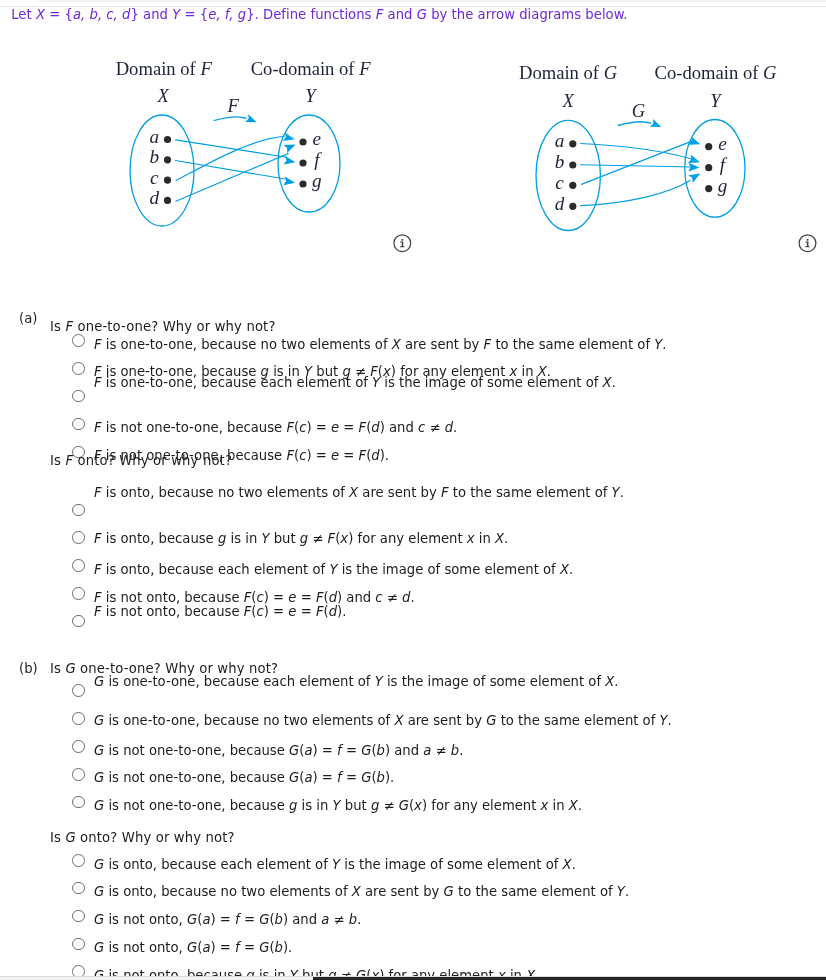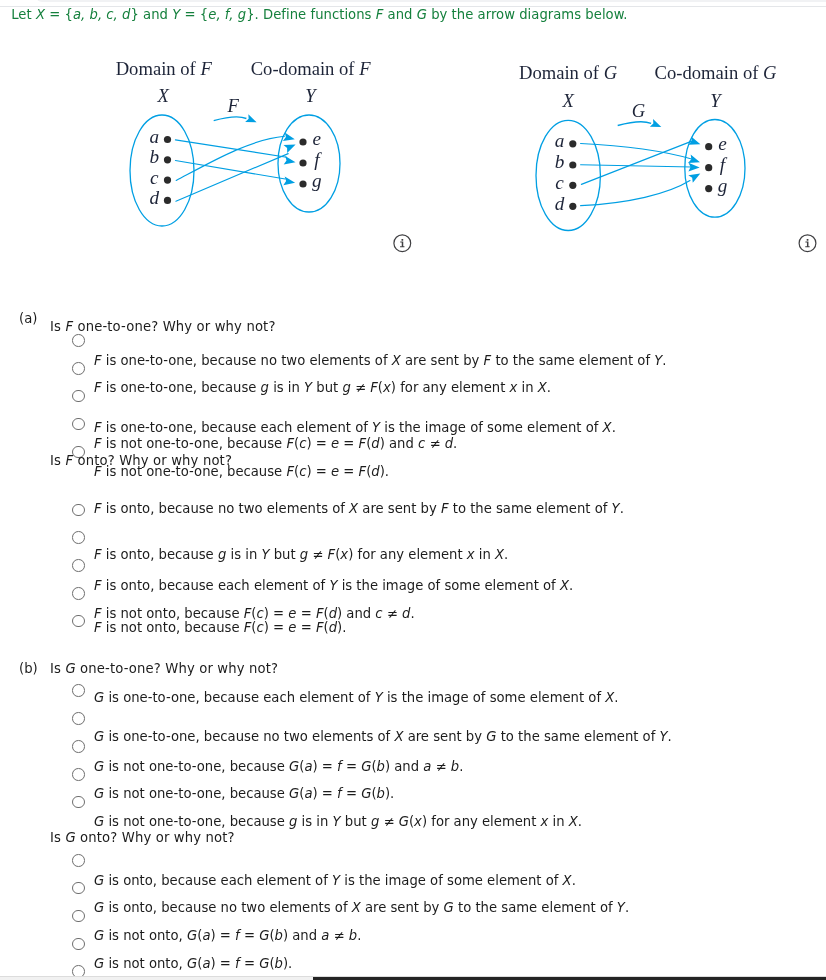--- a/index.html
+++ b/index.html
@@ -13,27 +13,27 @@
   .top-band{position:absolute;left:36px;top:-4px;width:790px;height:5.6px;background:#f1f2f4;
             border-bottom-left-radius:7px;}
   .top-rule{position:absolute;left:0;top:6px;width:826px;height:1px;background:#e4e6e9;}
 
   
   .sb-track{position:absolute;left:0;top:976px;width:826px;height:4px;background:#f1f1f1;
             border-top:1px solid #dcdcdc;box-sizing:border-box;}
   .sb-thumb{position:absolute;left:313px;top:0px;width:513px;height:3.5px;background:#242424;}
 
   
-  .prompt{position:absolute;left:11.2px;top:7px;font-size:13.2px;color:#15803d;white-space:nowrap;line-height:16px;letter-spacing:0.03px;}
+  .prompt{position:absolute;left:11.2px;top:7px;font-size:13.2px;color:#6d28d9;white-space:nowrap;line-height:16px;letter-spacing:0.03px;}
   i{font-style:italic;}
 
   .qlabel{position:absolute;font-size:13.2px;color:#1c1c1c;white-space:nowrap;}
   .qtext{position:absolute;font-size:13.2px;color:#1c1c1c;white-space:nowrap;letter-spacing:0.14px;}
 
-  .opt{position:absolute;font-size:13.2px;color:#1c1c1c;white-space:nowrap;margin-top:16px;}
+  .opt{position:absolute;font-size:13.2px;color:#1c1c1c;white-space:nowrap;}
   .radio{position:absolute;width:12.6px;height:12.6px;border:1.15px solid #6e6e6e;border-radius:50%;
          background:#fff;box-sizing:border-box;}
 
   
   svg text.hlbl{font-family:"Liberation Serif",serif;font-size:18.6px;fill:#1d2438;}
   svg tspan.hit,svg text.hit2{font-family:"Liberation Serif",serif;font-style:italic;fill:#1d2438;}
   svg text.hit2{font-size:18.6px;}
   svg text.mlbl{font-family:"Liberation Serif",serif;font-style:italic;font-size:19.2px;fill:#1d2438;}
 </style>
 </head>
@@ -127,21 +127,21 @@
       </svg>
     </div>
   <div id="questions">
       <div class="qlabel" style="left:19px;top:311px">(a)</div>
       <div class="qtext" style="left:50px;top:319px">Is <i>F</i> one-to-one? Why or why not?</div>
       <div class="radio" style="left:72.4px;top:334.1px"></div>
       <div class="opt" style="left:94px;top:336.6px"><i>F</i> is one-to-one, because no two elements of <i>X</i> are sent by <i>F</i> to the same element of <i>Y</i>.</div>
       <div class="radio" style="left:72.4px;top:361.95000000000005px"></div>
       <div class="opt" style="left:94px;top:364.45000000000005px"><i>F</i> is one-to-one, because <i>g</i> is in <i>Y</i> but <i>g</i> ≠ <i>F</i>(<i>x</i>) for any element <i>x</i> in <i>X</i>.</div>
       <div class="radio" style="left:72.4px;top:389.8px"></div>
-      <div class="opt" style="left:94px;top:404px"><i>F</i> is one-to-one, because each element of <i>Y</i> is the image of some element of <i>X</i>.</div>
+      <div class="opt" style="left:94px;top:375px"><i>F</i> is one-to-one, because each element of <i>Y</i> is the image of some element of <i>X</i>.</div>
       <div class="radio" style="left:72.4px;top:417.65000000000003px"></div>
       <div class="opt" style="left:94px;top:420.15000000000003px"><i>F</i> is not one-to-one, because <i>F</i>(<i>c</i>) = <i>e</i> = <i>F</i>(<i>d</i>) and <i>c</i> ≠ <i>d</i>.</div>
       <div class="radio" style="left:72.4px;top:445.5px"></div>
       <div class="opt" style="left:94px;top:448px"><i>F</i> is not one-to-one, because <i>F</i>(<i>c</i>) = <i>e</i> = <i>F</i>(<i>d</i>).</div>
       <div class="qtext" style="left:50px;top:453px">Is <i>F</i> onto? Why or why not?</div>
       <div class="radio" style="left:72.4px;top:503.5px"></div>
       <div class="opt" style="left:94px;top:485px"><i>F</i> is onto, because no two elements of <i>X</i> are sent by <i>F</i> to the same element of <i>Y</i>.</div>
       <div class="radio" style="left:72.4px;top:531.35px"></div>
       <div class="opt" style="left:94px;top:531px"><i>F</i> is onto, because <i>g</i> is in <i>Y</i> but <i>g</i> ≠ <i>F</i>(<i>x</i>) for any element <i>x</i> in <i>X</i>.</div>
       <div class="radio" style="left:72.4px;top:559.2px"></div>

